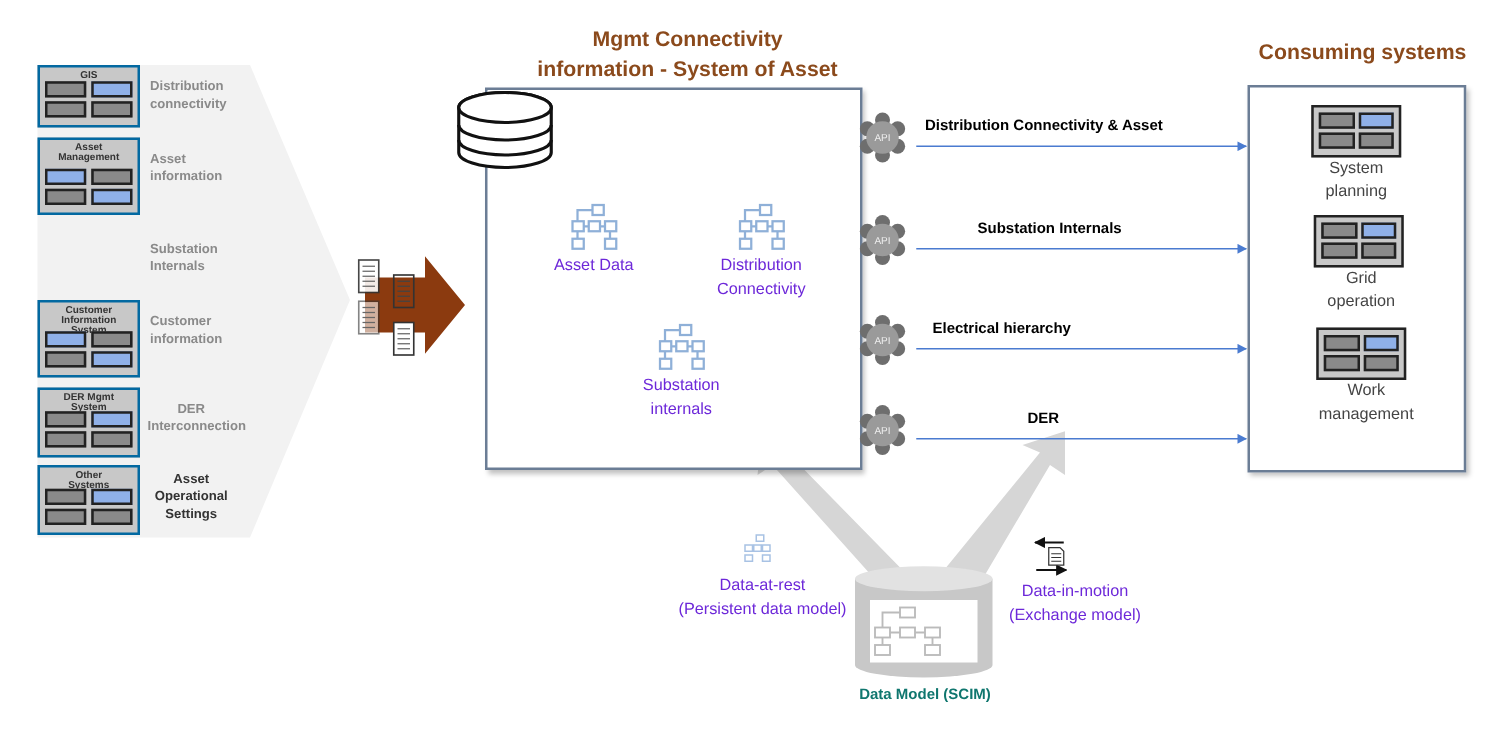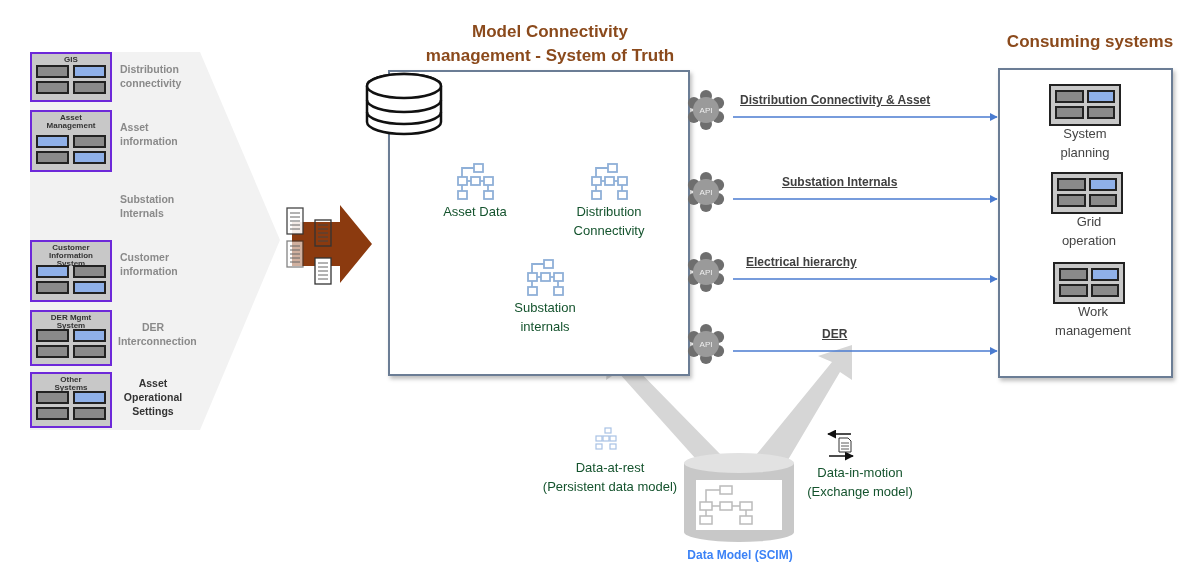--- a/index.html
+++ b/index.html
@@ -2,36 +2,36 @@
 <html><head>
 <meta charset="utf-8">
 <style>
   html, body { margin: 0; padding: 0; background: #ffffff; }
   body { width: 1204px; height: 583px; position: relative; overflow: hidden; font-family: "Liberation Sans", sans-serif; }
   .abs { position: absolute; }
   svg.layer { position: absolute; left: 0; top: 0; }
 
   
   .src-panel { left: 30px; top: 52px; width: 240px; height: 380px; }
-  .src-box { position: absolute; left: 32px; width: 82px; background: #c8c8c8; border: 2px solid #6d28d9; box-sizing: border-box; }
+  .src-box { position: absolute; left: 32px; width: 82px; background: #c8c8c8; border: 2px solid #0369a1; box-sizing: border-box; }
   .src-box .title { font-size: 8px; font-weight: bold; color: #333; text-align: center; line-height: 8px; padding-top: 2px; }
   .src-box .grid { position: absolute; left: 4px; right: 4px; bottom: 6px; display: grid; grid-template-columns: 1fr 1fr; gap: 3px 4px; }
   .cell { height: 9px; border: 2px solid #222; background: #8a8a8a; }
   .cell.blue { background: #8fb0e8; }
   .src-label { position: absolute; font-size: 10.5px; font-weight: bold; color: #8a8a8a; line-height: 14px; }
   .src-label.dark { color: #333; text-align: center; }
 
   .heading { color: #8b4a1c; font-weight: bold; font-size: 17px; text-align: center; line-height: 24px; }
 
   .sot-box { left: 388px; top: 70px; width: 302px; height: 306px; border: 2px solid #6b7d95; box-sizing: border-box; background: #fff; box-shadow: 2px 3px 4px rgba(0,0,0,0.25); }
   .cons-box { left: 998px; top: 68px; width: 175px; height: 310px; border: 2px solid #6b7d95; box-sizing: border-box; background: #fff; box-shadow: 2px 3px 4px rgba(0,0,0,0.25); }
 
-  .data-label { font-size: 13px; color: #14532d; text-align: center; line-height: 19px; }
-  .flow-label { font-size: 12px; font-weight: bold; color: #404040; text-decoration: underline; }
-  .bold-label { font-size: 12px; font-weight: bold; color: #3b82f6; text-align: center; }
+  .data-label { font-size: 13px; color: #6d28d9; text-align: center; line-height: 19px; }
+  .flow-label { font-size: 12px; font-weight: bold; color: #000000; }
+  .bold-label { font-size: 12px; font-weight: bold; color: #0f766e; text-align: center; }
 
   .cons-sys { position: absolute; width: 72px; height: 42px; background: #c8c8c8; border: 2px solid #222; box-sizing: border-box; }
   .cons-sys .grid { position: absolute; left: 4px; right: 4px; top: 4px; display: grid; grid-template-columns: 1fr 1fr; gap: 3px 3px; }
   .cons-label { position: absolute; font-size: 13px; color: #444; text-align: center; line-height: 19px; width: 120px; }
 </style>
 </head>
 <body>
 
 <svg class="layer" width="1204" height="583">
   <polygon points="30,52 200,52 280,240 200,430 30,430" fill="#f2f2f2"></polygon>
@@ -166,22 +166,22 @@
         <line x1="318" y1="263" x2="328" y2="263"></line>
         <line x1="318" y1="267" x2="328" y2="267"></line>
         <line x1="318" y1="271" x2="328" y2="271"></line>
         <line x1="318" y1="275" x2="328" y2="275"></line>
         <line x1="318" y1="279" x2="328" y2="279"></line>
       </g>
   </g>
 </svg>
 
 <div class="abs heading" style="left:400px; top:20px; width:300px;">
-  <div>Model Connectivity</div>
-  <div>management - System of Truth</div>
+  <div>Mgmt Connectivity</div>
+  <div>information - System of Asset</div>
 </div>
 <div class="abs heading" style="left:990px; top:30px; width:200px;">Consuming systems</div>
 
 <div class="abs sot-box"></div>
 
 <svg class="layer" width="1204" height="583">
   <g fill="#fff" stroke="#111" stroke-width="2.5">
     <path d="M367,122 L367,86 A37,12 0 0 1 441,86 L441,122 A37,12 0 0 1 367,122 Z"></path>
     <ellipse cx="404" cy="86" rx="37" ry="12"></ellipse>
     <path d="M367,100 A37,12 0 0 0 441,100" fill="none"></path>

